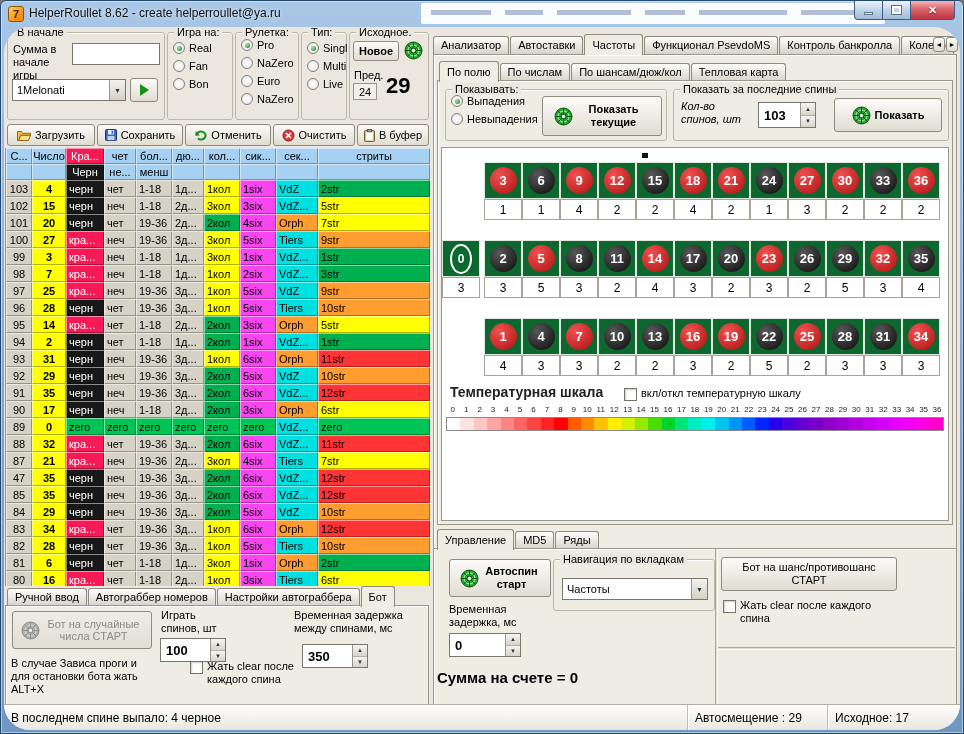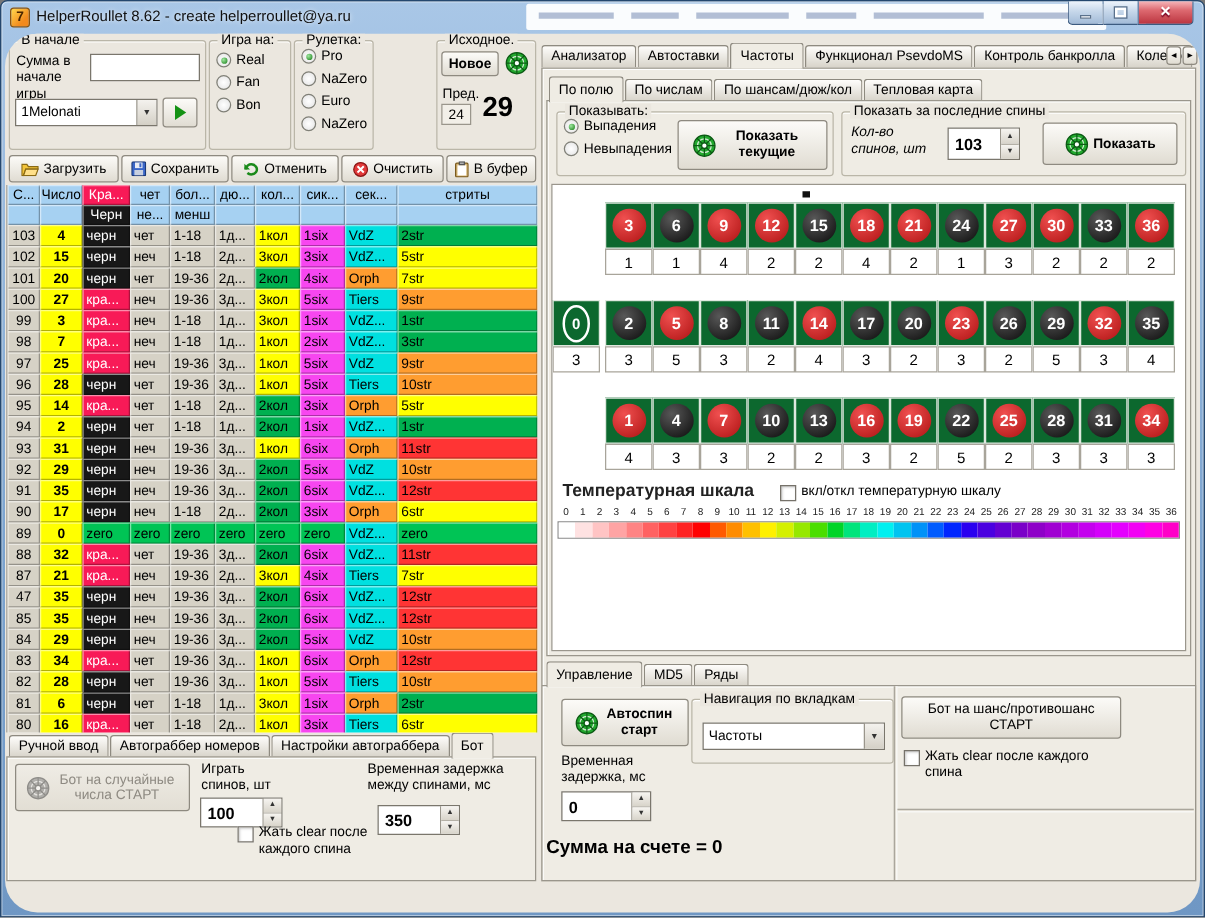--- a/index.html
+++ b/index.html
@@ -177,20 +177,37 @@
             <div class="radio"></div>
             <div class="rlab">Euro</div>
           </div>
           <div class="radio-row">
             <div class="radio"></div>
             <div class="rlab">NaZero</div>
           </div>
         </div>
     </div>
 
+    <div class="gb" style="left:297px;top:5px;width:46px;height:88px;">
+      <span class="gbl">Тип:</span>
+      <div style="margin-top:8px;">
+          <div class="radio-row">
+            <div class="radio sel"></div>
+            <div class="rlab">Singl</div>
+          </div>
+          <div class="radio-row">
+            <div class="radio"></div>
+            <div class="rlab">Multi</div>
+          </div>
+          <div class="radio-row">
+            <div class="radio"></div>
+            <div class="rlab">Live</div>
+          </div>
+        </div>
+    </div>
 
     <div class="gb" style="left:345px;top:5px;width:80px;height:88px;">
       <span class="gbl">Исходное.</span>
       <div class="btn bld" style="position:absolute;left:3px;top:8px;width:46px;height:20px;">Новое</div>
       <span class="ticon" style="position:absolute;left:54px;top:8px;">
           <svg width="19" height="19" viewBox="0 0 19 19">
             <circle cx="9.5" cy="9.5" r="8.5" fill="#22a82e" stroke="#0c5a14"></circle>
             <circle cx="9.5" cy="9.5" r="5.5" fill="none" stroke="#cdeacd" stroke-width="1"></circle>
             <path d="M9.5 1v17M1 9.5h17M3.6 3.6l11.8 11.8M15.4 3.6 3.6 15.4" stroke="#0c5a14" stroke-width="1"></path>
             <circle cx="9.5" cy="9.5" r="2.2" fill="#fff" stroke="#0c5a14"></circle>
@@ -579,20 +596,21 @@
       <span class="ticon gray">
           <svg width="19" height="19" viewBox="0 0 19 19">
             <circle cx="9.5" cy="9.5" r="8.5" fill="#22a82e" stroke="#0c5a14"></circle>
             <circle cx="9.5" cy="9.5" r="5.5" fill="none" stroke="#cdeacd" stroke-width="1"></circle>
             <path d="M9.5 1v17M1 9.5h17M3.6 3.6l11.8 11.8M15.4 3.6 3.6 15.4" stroke="#0c5a14" stroke-width="1"></path>
             <circle cx="9.5" cy="9.5" r="2.2" fill="#fff" stroke="#0c5a14"></circle>
           </svg>
         </span>
       <span style="width:100px;line-height:12px;">Бот на случайные числа СТАРТ</span>
     </div>
+    <span class="lbl" style="left:7px;top:630px;width:146px;">В случае Зависа проги и для остановки бота жать ALT+X</span>
 
     <span class="lbl" style="left:157px;top:582px;width:60px;">Играть спинов, шт</span>
     <div class="spin" style="left:156px;top:611px;width:66px;height:24px;">
       <div class="spin-v">100</div>
       <div class="spin-bs">
         <div class="sb">▲</div>
         <div class="sb">▼</div>
       </div>
     </div>
     <div class="chk" style="left:186px;top:633px;width:110px;">
@@ -1036,15 +1054,20 @@
 
     <div class="btn" style="position:absolute;left:717px;top:530px;width:176px;height:34px;padding:0 8px;">
       <span style="line-height:13px;">Бот на шанс/противошанс СТАРТ</span>
     </div>
     <div class="chk" style="left:719px;top:572px;width:150px;">
       <span class="chkbox"></span>
       <span class="chklab">Жать clear после каждого спина</span>
     </div>
     <div class="bigval" style="position:absolute;left:433px;top:642px;font-size:15px;">Сумма на счете = 0</div>
 
+    <div class="statusbar">
+      <div class="ssec" style="width:684px;">В последнем спине выпало: 4 черное</div>
+      <div class="ssec" style="width:140px;">Автосмещение : 29</div>
+      <div class="ssec" style="flex:1;border-right:none;">Исходное: 17</div>
+    </div>
 
   </div>
 </div>
 
 </body></html>

